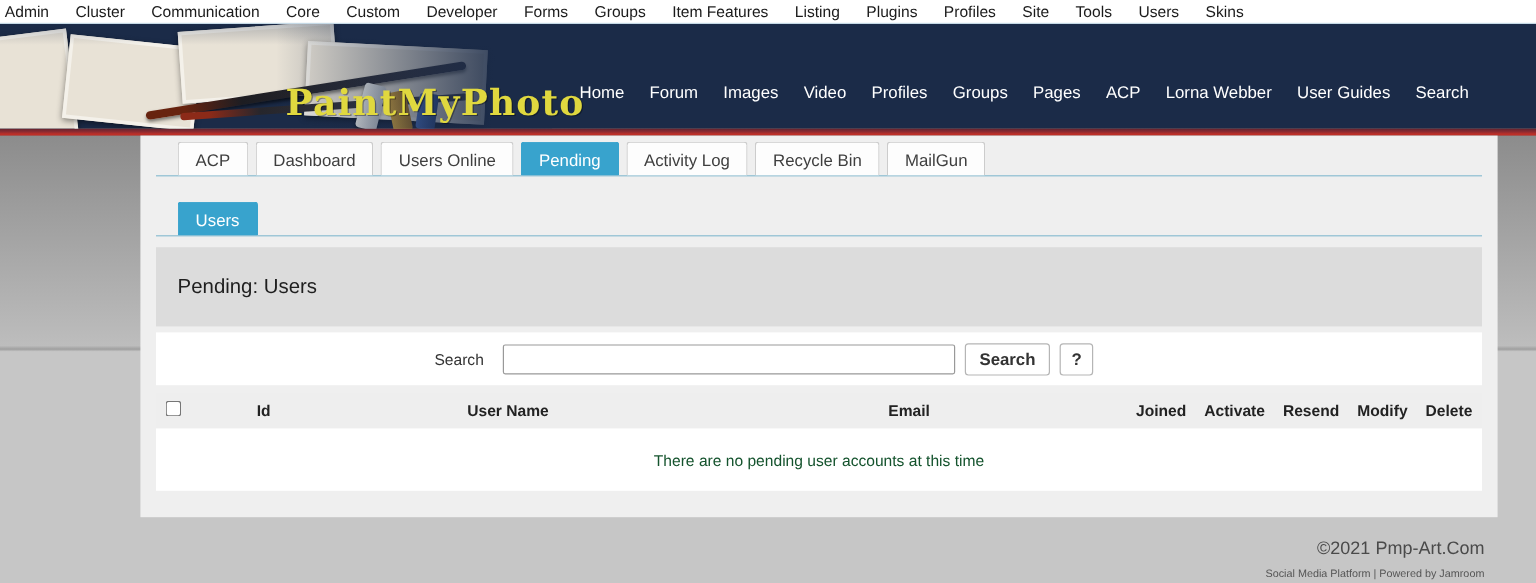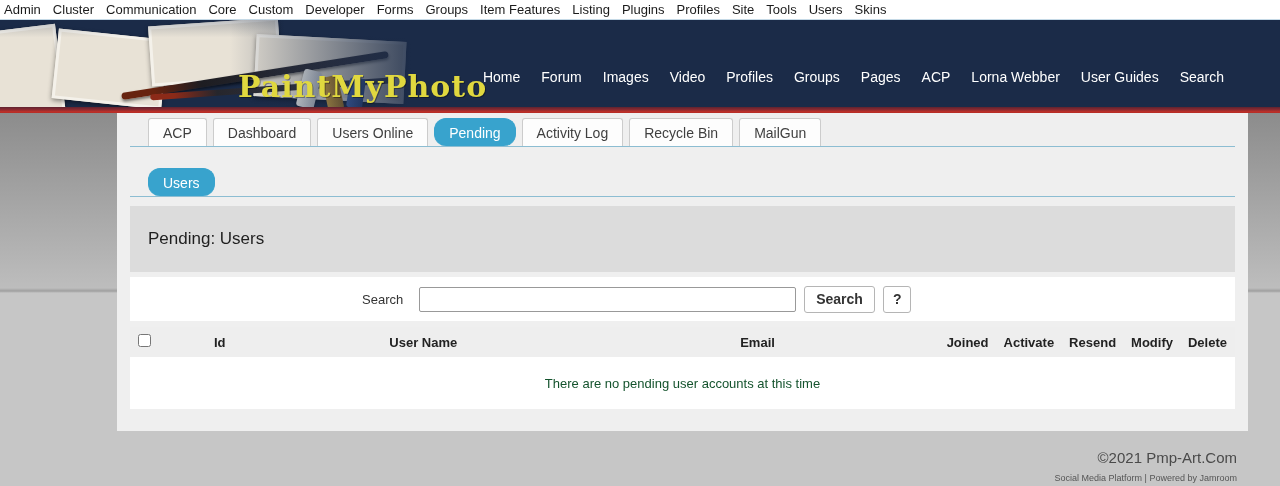--- a/index.html
+++ b/index.html
@@ -9,21 +9,21 @@
     font-family:"Liberation Sans", sans-serif;
     background: linear-gradient(to bottom,
       #8c8c8c 113px, #bdbdbd 288px, #9f9f9f 291px,
       #c6c6c6 293px, #c6c6c6 100%);
     overflow:hidden;
   }
 
   
   .admin-bar {
     height:20px; background:#ffffff;
-    display:flex; align-items:center; gap:12px;
+    display:flex; align-items:center; gap:22px;
     padding:0 4px; font-size:13px; color:#1b1b1b;
     border-bottom:1px solid #c5d9e6;
   }
   .admin-bar span { cursor:default; white-space:nowrap; }
 
   
   .site-header {
     position:relative; height:87px; background:#1b2b48; overflow:hidden;
   }
   .collage { position:absolute; left:0; top:0; width:460px; height:100%; }
@@ -75,21 +75,21 @@
   .container {
     width:1131px; margin-left:117px; background:#efefef;
     padding:5px 13px 22px 13px;
   }
   .tab-row { display:flex; gap:6px; padding-left:18px; border-bottom:1px solid #8cbdd2; }
   .tab {
     padding:6px 14px 5px; font-size:14px; color:#3f3f3f;
     background:#fdfdfd; border:1px solid #cccccc; border-bottom:none;
     border-radius:3px 3px 0 0; cursor:pointer; white-space:nowrap;
   }
-  .tab.active { background:#38a3cd; border-color:#38a3cd; color:#ffffff;border-radius:12px; }
+  .tab.active { background:#38a3cd; border-color:#38a3cd; color:#ffffff; }
   .subtab-row { margin-top:21px; }
 
   .panel-banner {
     margin-top:9px; height:66px; background:#dcdcdc;
     display:flex; align-items:center; padding-left:18px;
     font-size:17px; font-weight:normal; color:#1f1f1f;
   }
   .search-panel {
     margin-top:5px; height:44px; background:#ffffff;
     display:flex; align-items:center;

